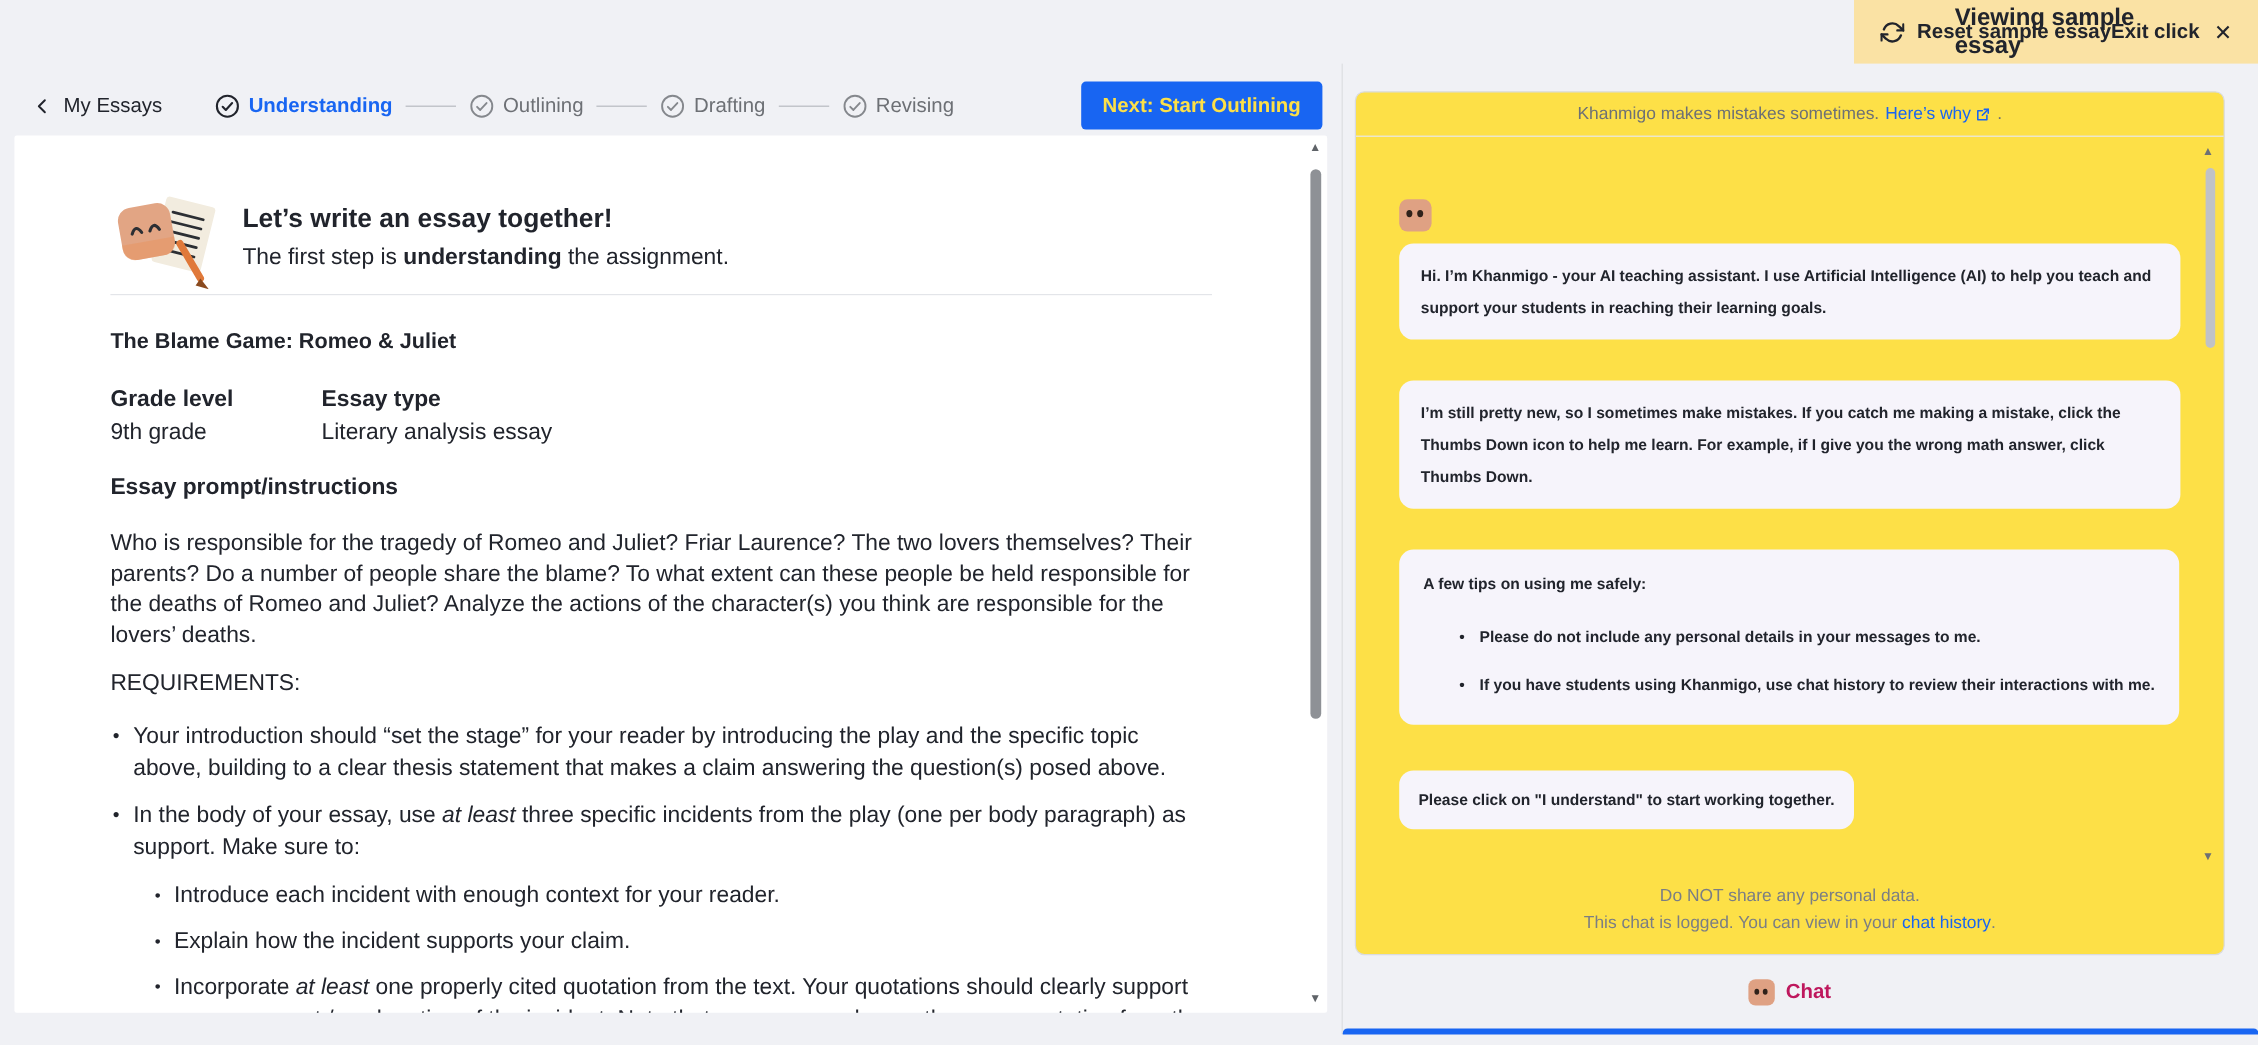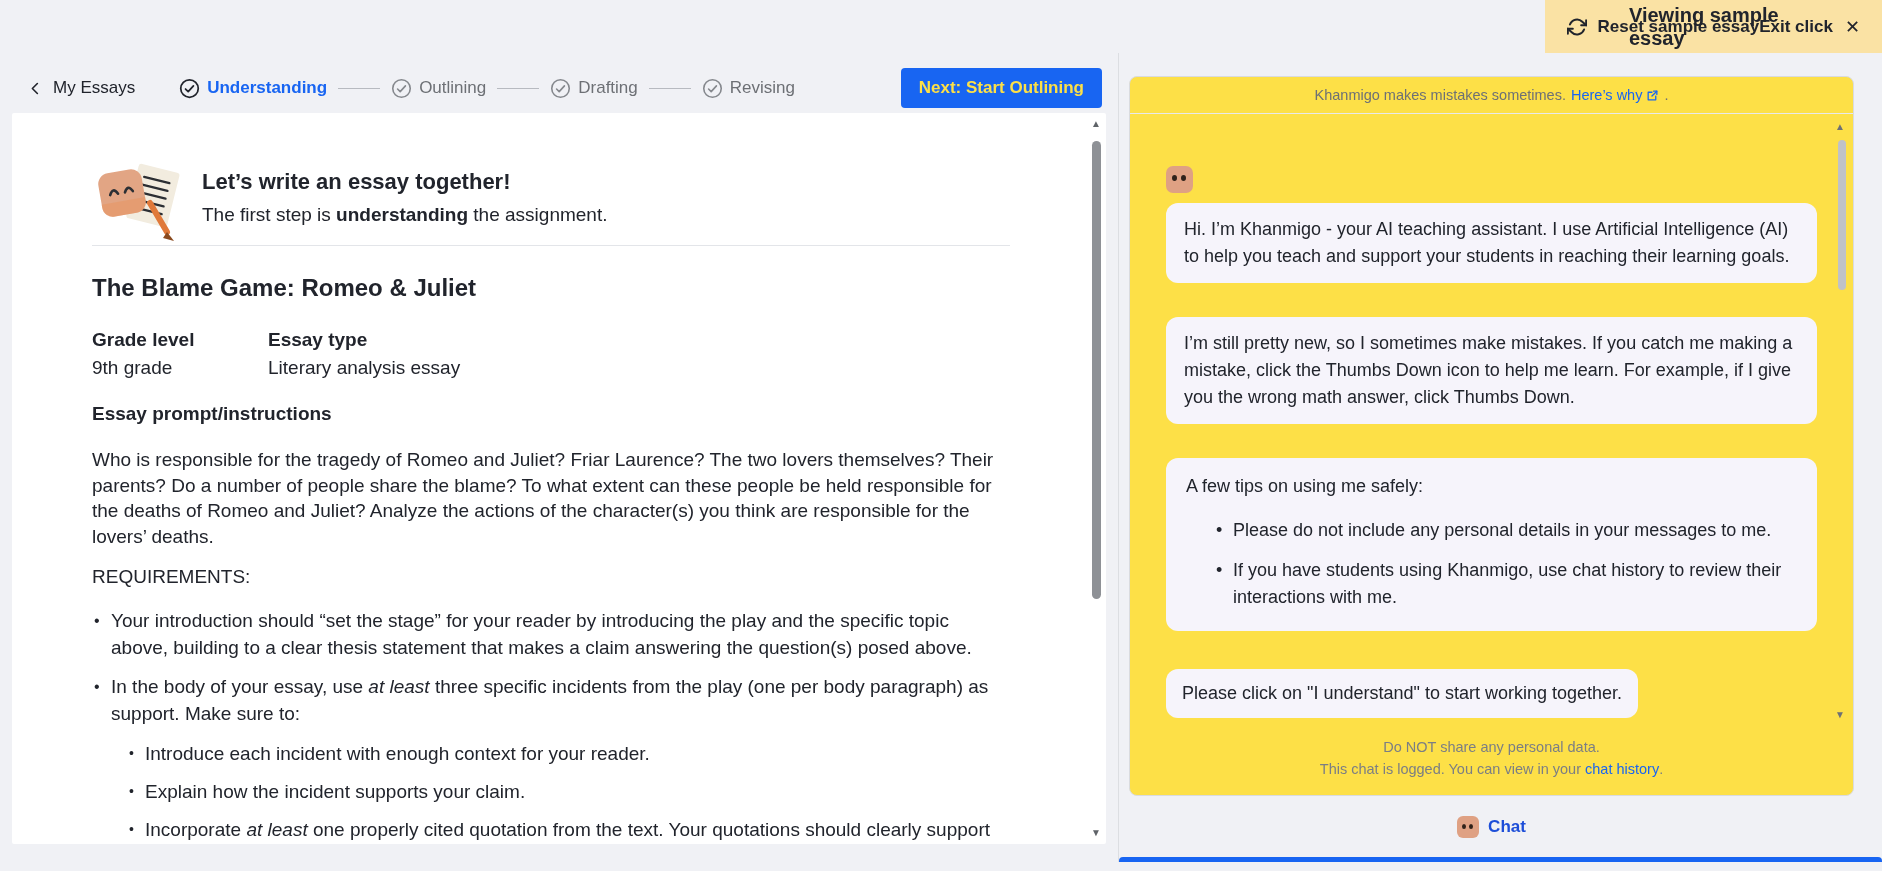--- a/index.html
+++ b/index.html
@@ -32,21 +32,21 @@
   .step.active { color:#1865f2; font-weight:700; }
   .step.active svg { stroke:#21242c; }
   .connector { width:42px; border-top:1.6px solid #b7bac0; margin:0 11px; }
   .next-btn { margin-left:auto; background:#1865f2; color:#fde047; font-weight:700; font-size:17px; border:none; border-radius:4px; padding:10px 18px; cursor:pointer; font-family:inherit; }
 
   .left-card { background:#fff; flex:1; position:relative; padding:40px 96px 0 80px; overflow:hidden; border-radius:2px; }
   .intro-row { display:flex; align-items:center; gap:18px; }
   .intro-title { font-size:22px; font-weight:700; margin-bottom:9px; }
   .intro-sub { font-size:19px; }
   .divider { border-bottom:1px solid #e3e5e9; margin-top:4px; }
-  .essay-title { font-size:24px; font-weight:700; margin-top:28px; }
+  .essay-title { font-size:18px; font-weight:700; margin-top:28px; }
   .meta-row { display:flex; margin-top:27px; }
   .meta-col { margin-right:36px; }
   .meta-col.first { width:176px; margin-right:0; }
   .meta-label { font-weight:700; font-size:19px; }
   .meta-value { font-size:19px; margin-top:6px; }
   .prompt-label { font-weight:700; font-size:19px; margin-top:24px; }
   .prompt-text { font-size:19px; line-height:25.5px; margin-top:22px; max-width:952px; }
   .req-heading { font-size:19px; margin-top:17px; }
   .req-list { list-style:none; margin-top:19px; max-width:952px; }
   .req-list > li { position:relative; padding-left:19px; font-size:19px; line-height:27px; margin-bottom:12px; }
@@ -75,32 +75,32 @@
   .chat-body .arrow.down { bottom:8px; }
   .chat-body .thumb { position:absolute; right:7px; top:26px; width:8px; height:150px; background:#c0c2c7; border-radius:4px; cursor:pointer; }
 
   .avatar { width:27px; height:27px; background:#dfa183; border-radius:7px; position:relative; margin:52px 0 10px; }
   .avatar .eye { position:absolute; width:5px; height:6px; background:#30221a; border-radius:50%; top:9px; }
   .avatar .eye.l { left:6px; } .avatar .eye.r { left:15px; }
   .avatar.small { width:22px; height:22px; border-radius:6px; margin:0; }
   .avatar.small .eye { width:4px; height:5px; top:8px; }
   .avatar.small .eye.l { left:5px; } .avatar.small .eye.r { left:12px; }
 
-  .bubble { background:#f6f4fb; border-radius:12px; padding:13px 18px; font-size:18px; line-height:27px; max-width:672px; width:fit-content; margin-bottom:34px; }
+  .bubble { background:#f6f4fb; border-radius:12px; padding:13px 18px; font-size:13px; line-height:27px; max-width:672px; width:fit-content; margin-bottom:34px;font-weight:bold; }
   .bubble.tips { padding:15px 20px 18px; margin-bottom:38px; }
   .tips-list { list-style:none; margin-top:17px; padding-left:30px; }
   .tips-list li { position:relative; padding-left:17px; margin-bottom:13px; }
   .tips-list li:last-child { margin-bottom:2px; }
   .tips-list li::before { content:"•"; position:absolute; left:0; top:0; }
   .bubble.cta { margin-bottom:16px; padding:11px 16px; }
   .chat-footer { flex:none; text-align:center; font-size:14.5px; color:#7b7e84; line-height:22px; padding:8px 0 15px; }
   .chat-footer .chat-link { font-size:14.5px; }
 
   .chat-tab-row { height:61px; flex:none; display:flex; align-items:center; justify-content:center; gap:9px; cursor:pointer; }
-  .chat-tab-label { color:#1d4ed8; font-weight:700; font-size:17px; }
+  .chat-tab-label { color:#be185d; font-weight:700; font-size:17px; }
   .tab-underline { height:5px; flex:none; background:#1865f2; border-radius:4px 4px 0 0; margin-left:-10px; margin-right:-28px; }
 
   .bottombar { height:9px; flex:none; background:#fae2a4; }
 </style>
 </head>
 <body>
 
 <div class="app">
 
   <div class="topbar">

